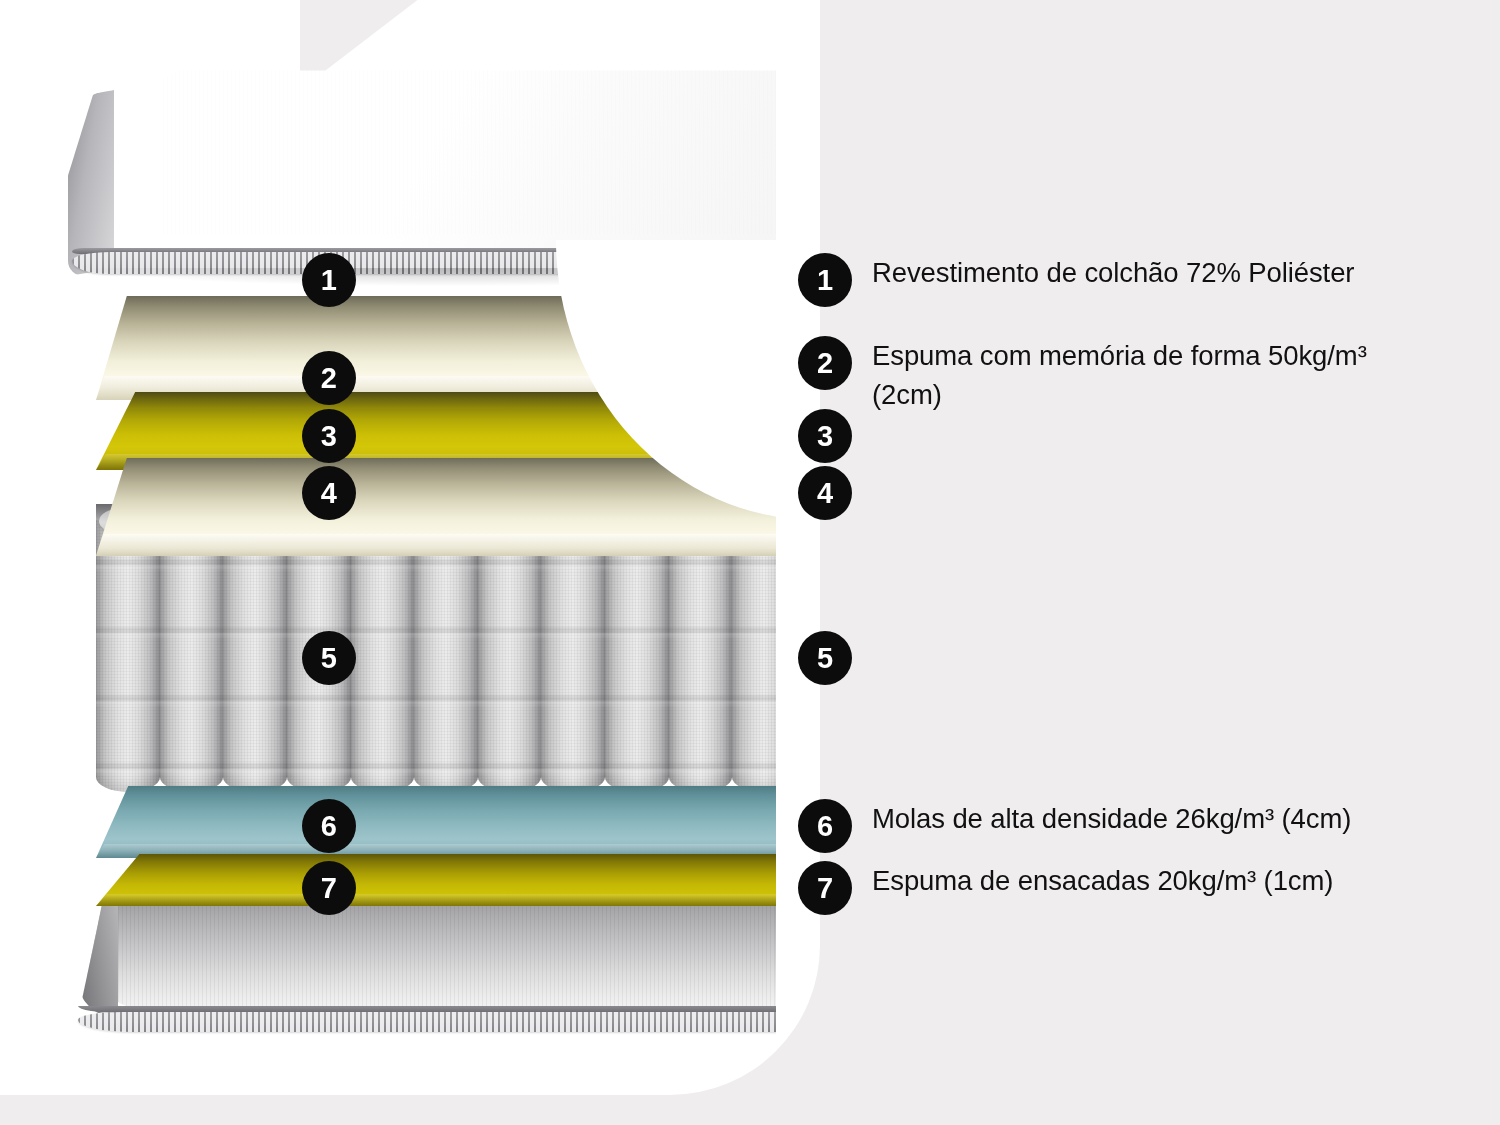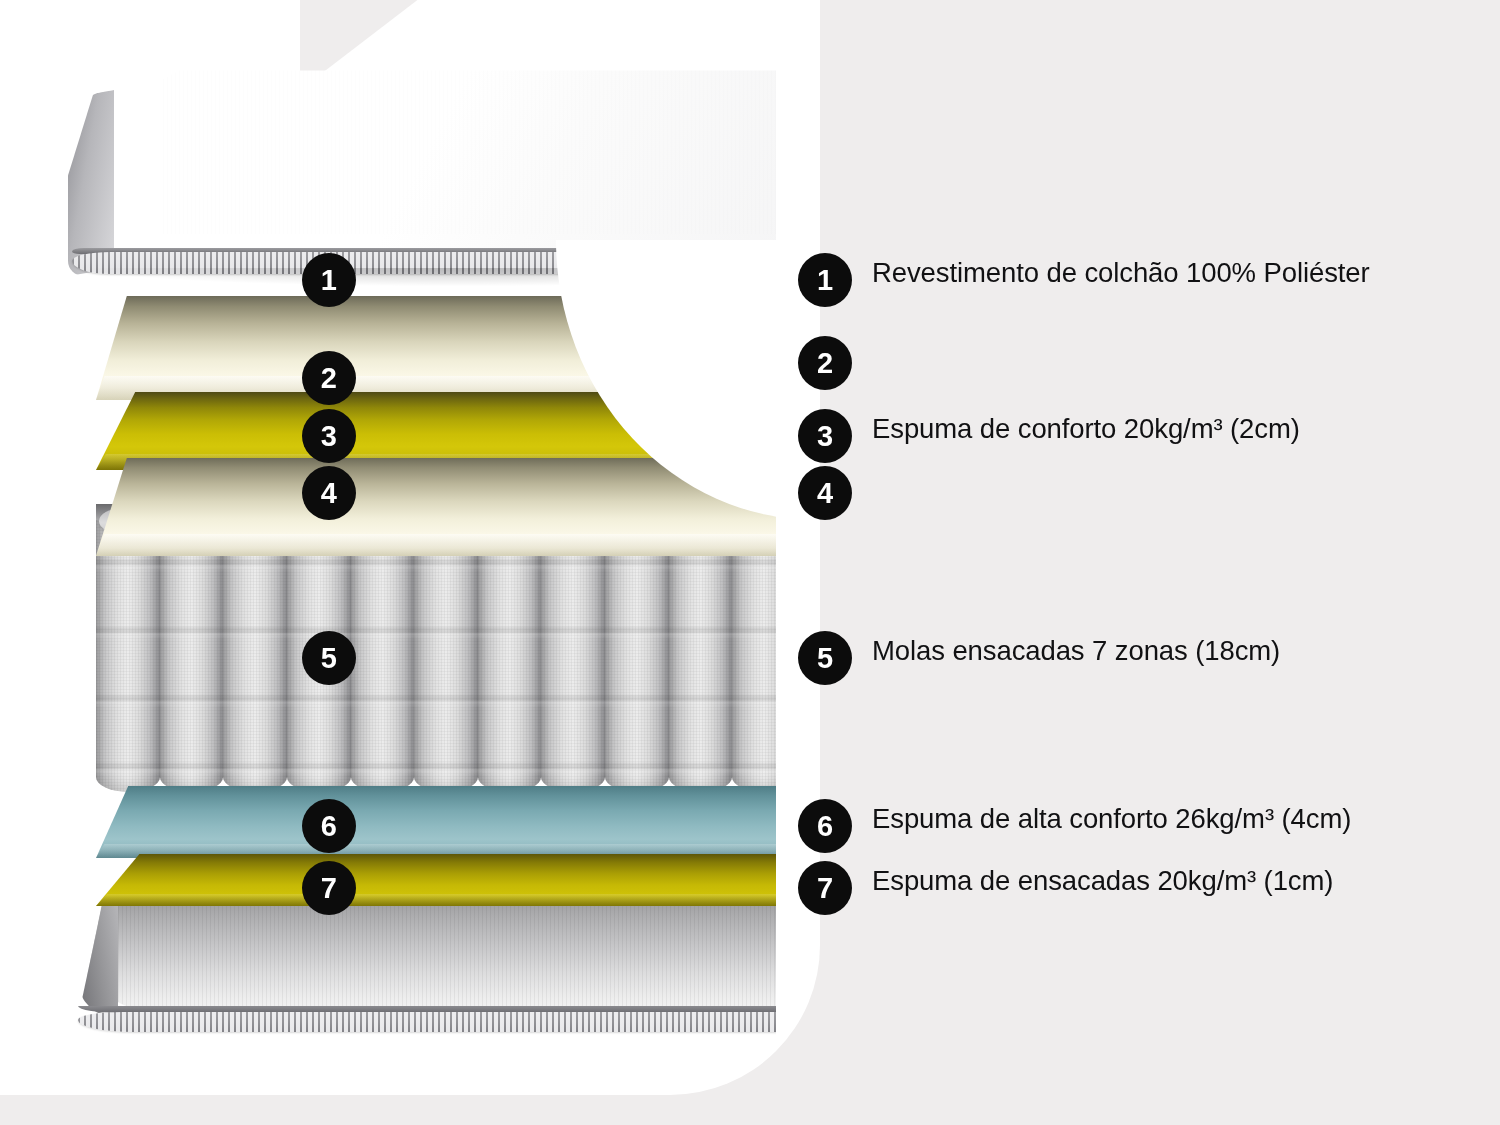--- a/index.html
+++ b/index.html
@@ -568,44 +568,43 @@
   <div class="badge badge-diagram" style="top:409px">3</div>
   <div class="badge badge-diagram" style="top:466px">4</div>
   <div class="badge badge-diagram" style="top:631px">5</div>
   <div class="badge badge-diagram" style="top:799px">6</div>
   <div class="badge badge-diagram" style="top:861px">7</div>
 
   <div class="legend">
 
     <div class="legend-item" style="top:253px">
       <div class="legend-badge">1</div>
-      <div class="legend-text">Revestimento de colchão 100% Poliéster</div>
+      <div class="legend-text">Revestimento de colchão 72% Poliéster</div>
     </div>
 
     <div class="legend-item" style="top:336px">
       <div class="legend-badge">2</div>
+      <div class="legend-text">Espuma com memória de forma 50kg/m³ (2cm)</div>
     </div>
 
     <div class="legend-item" style="top:409px">
       <div class="legend-badge">3</div>
-      <div class="legend-text">Espuma de conforto 20kg/m³ (2cm)</div>
     </div>
 
     <div class="legend-item" style="top:466px">
       <div class="legend-badge">4</div>
     </div>
 
     <div class="legend-item" style="top:631px">
       <div class="legend-badge">5</div>
-      <div class="legend-text">Molas ensacadas 7 zonas (18cm)</div>
     </div>
 
     <div class="legend-item" style="top:799px">
       <div class="legend-badge">6</div>
-      <div class="legend-text">Espuma de alta conforto 26kg/m³ (4cm)</div>
+      <div class="legend-text">Molas de alta densidade 26kg/m³ (4cm)</div>
     </div>
 
     <div class="legend-item" style="top:861px">
       <div class="legend-badge">7</div>
       <div class="legend-text">Espuma de ensacadas 20kg/m³ (1cm)</div>
     </div>
 
   </div>
 
 </div>

